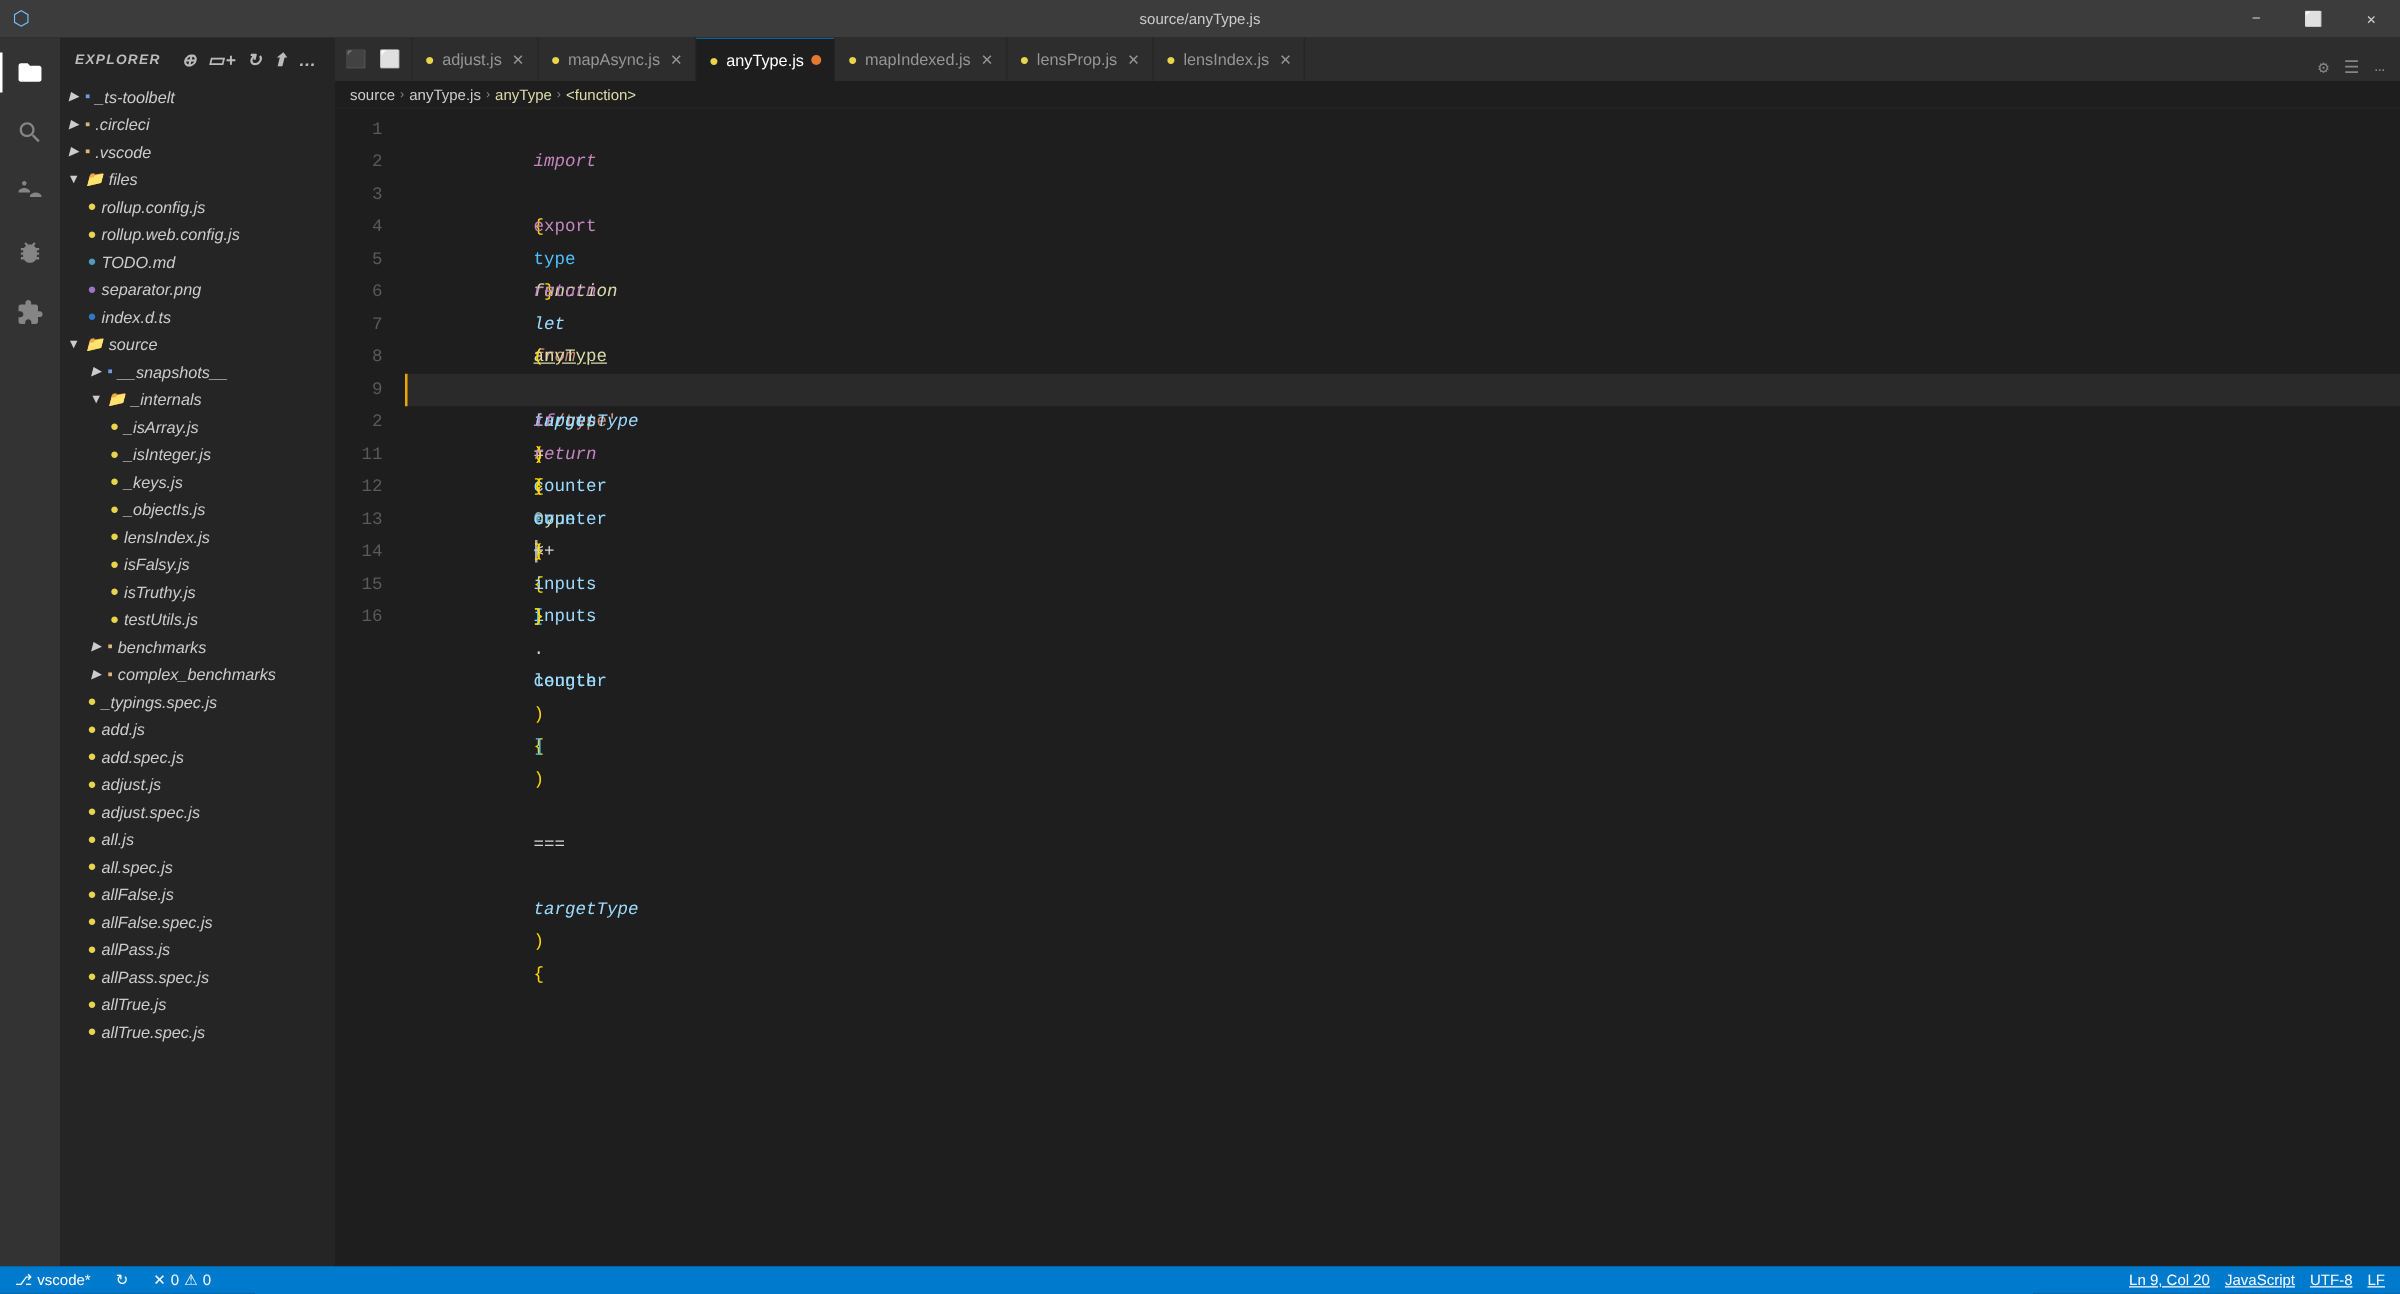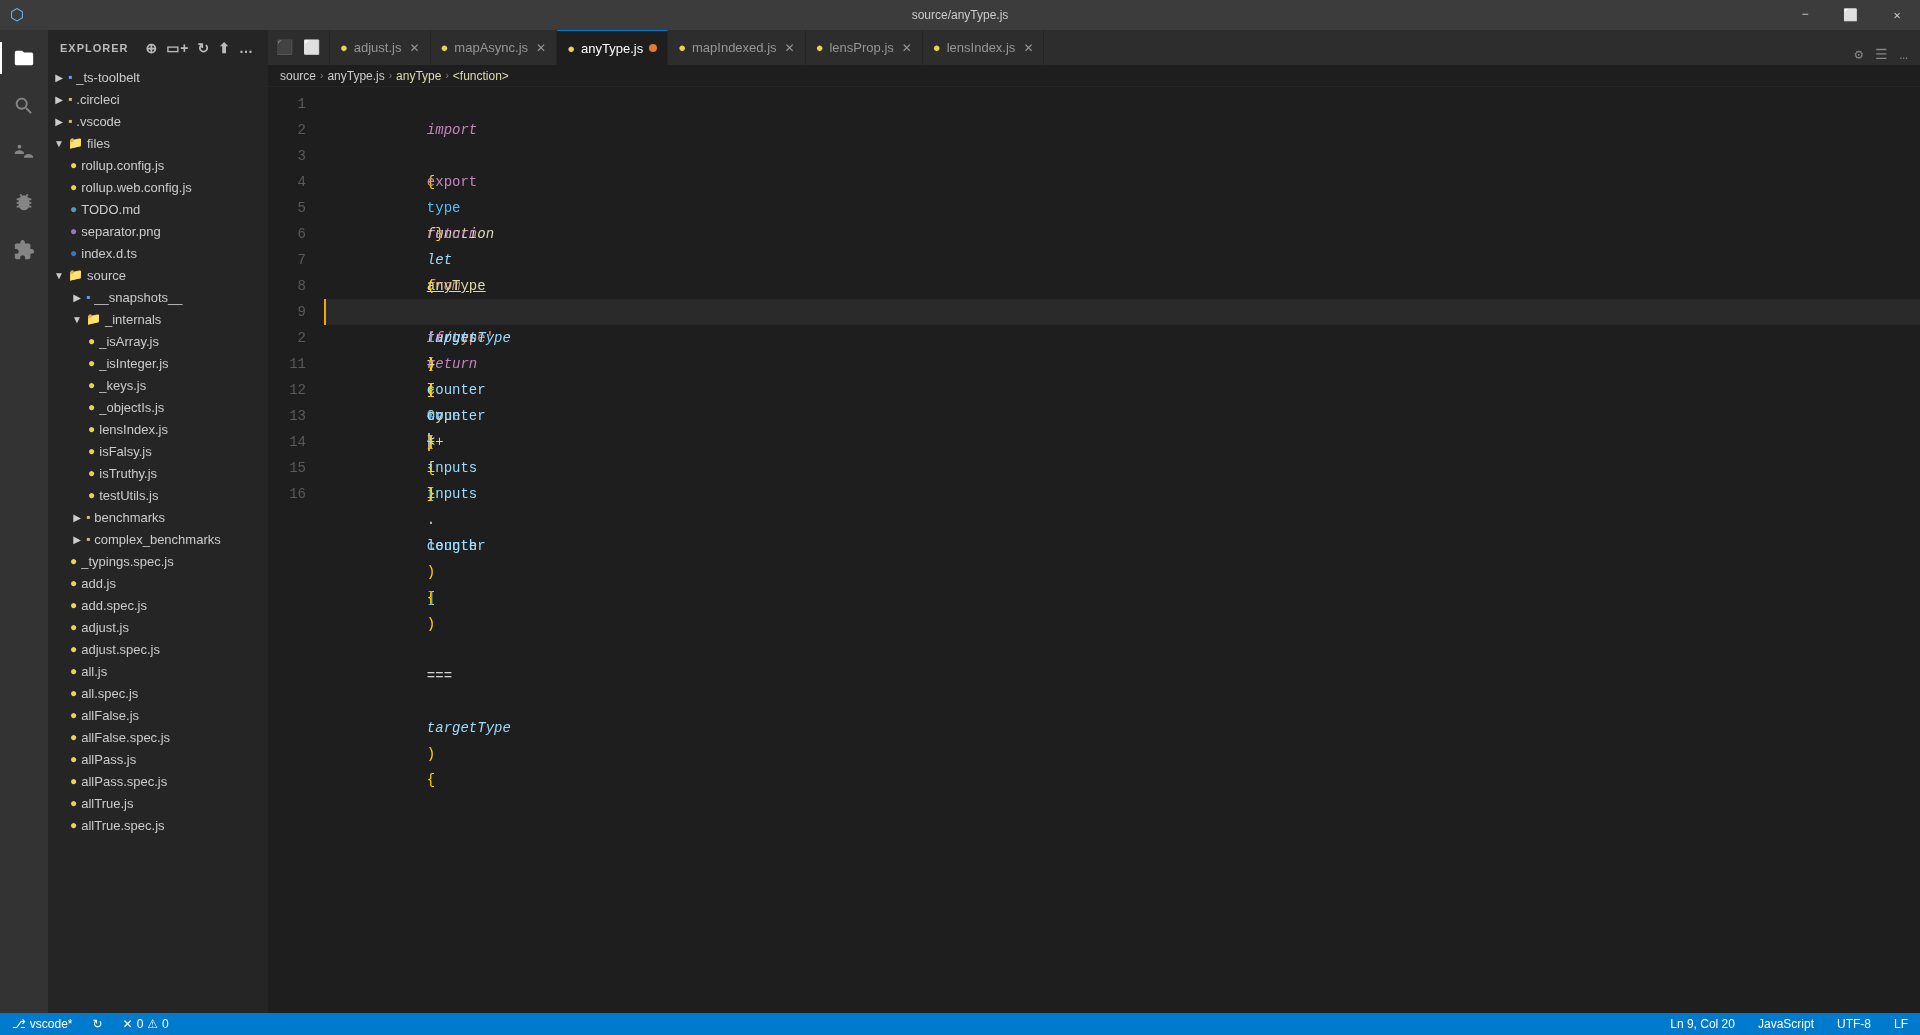--- a/index.html
+++ b/index.html
@@ -90,20 +90,21 @@
     }
 
     
     #sidebar {
       width: 220px;
       background: #252526;
       display: flex;
       flex-direction: column;
       flex-shrink: 0;
       overflow-y: auto;
+      font-style: italic;
     }
     .sidebar-header {
       padding: 8px 12px;
       font-size: 11px;
       font-weight: bold;
       color: #bbbbbb;
       text-transform: uppercase;
       letter-spacing: 1px;
       display: flex;
       align-items: center;
@@ -338,21 +339,22 @@
       display: flex;
       align-items: center;
       gap: 4px;
       cursor: pointer;
       padding: 0 4px;
       height: 22px;
     }
     .status-right {
       margin-left: auto;
       display: flex;
-      gap: 15px;
+      gap: 4px;
+      text-decoration: underline;
     }
   </style>
 </head>
 <body>
 
 <div id="title-bar">
   <span style="position:absolute;left:10px;color:#75beff;font-size:16px;">⬡</span>
   <span class="title">source/anyType.js</span>
   <div class="win-controls">
     <div class="win-btn">−</div>

